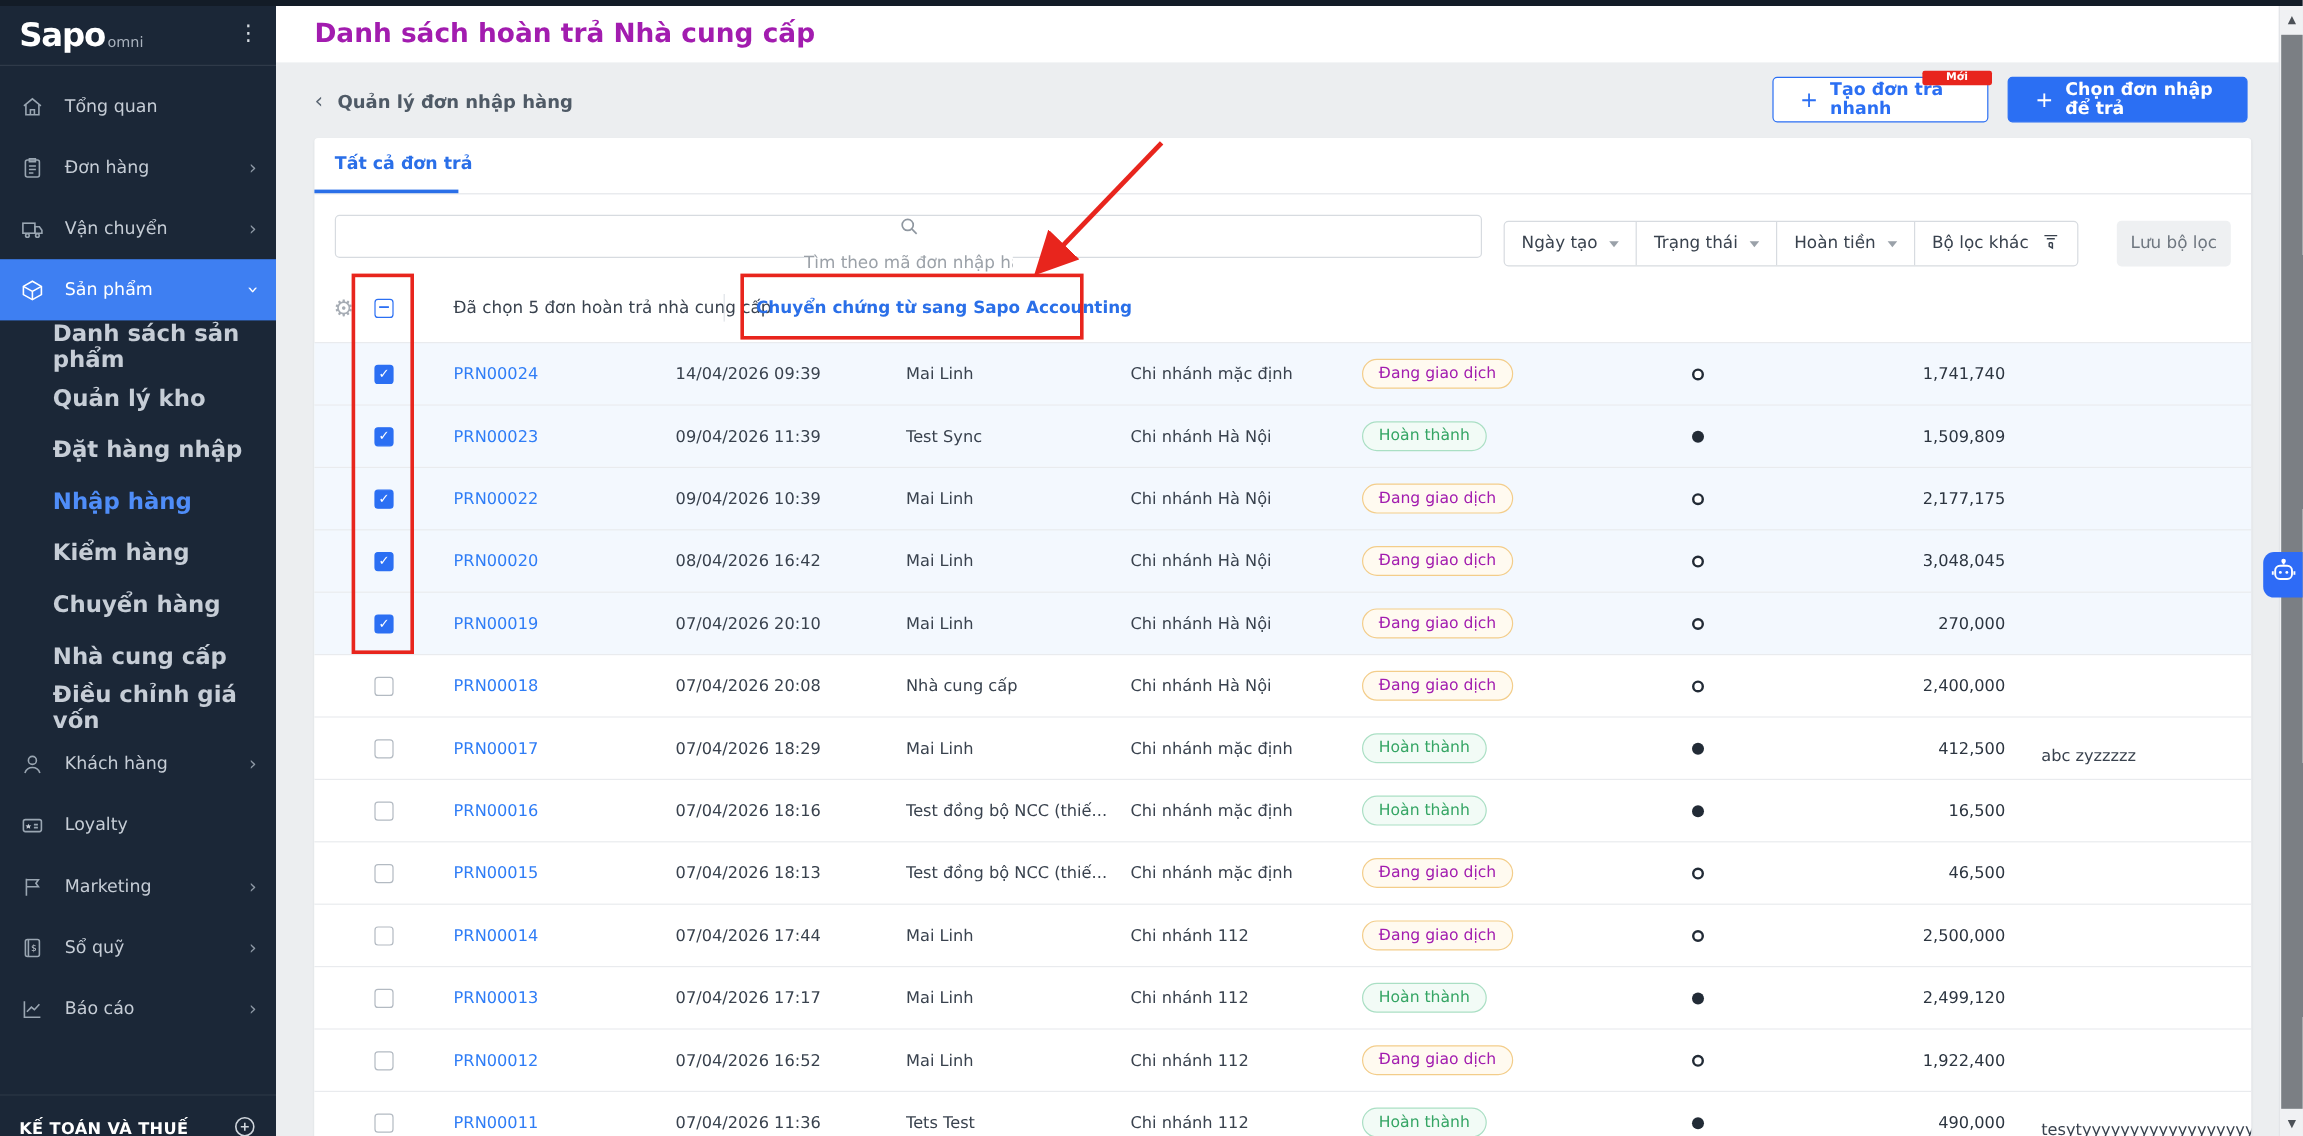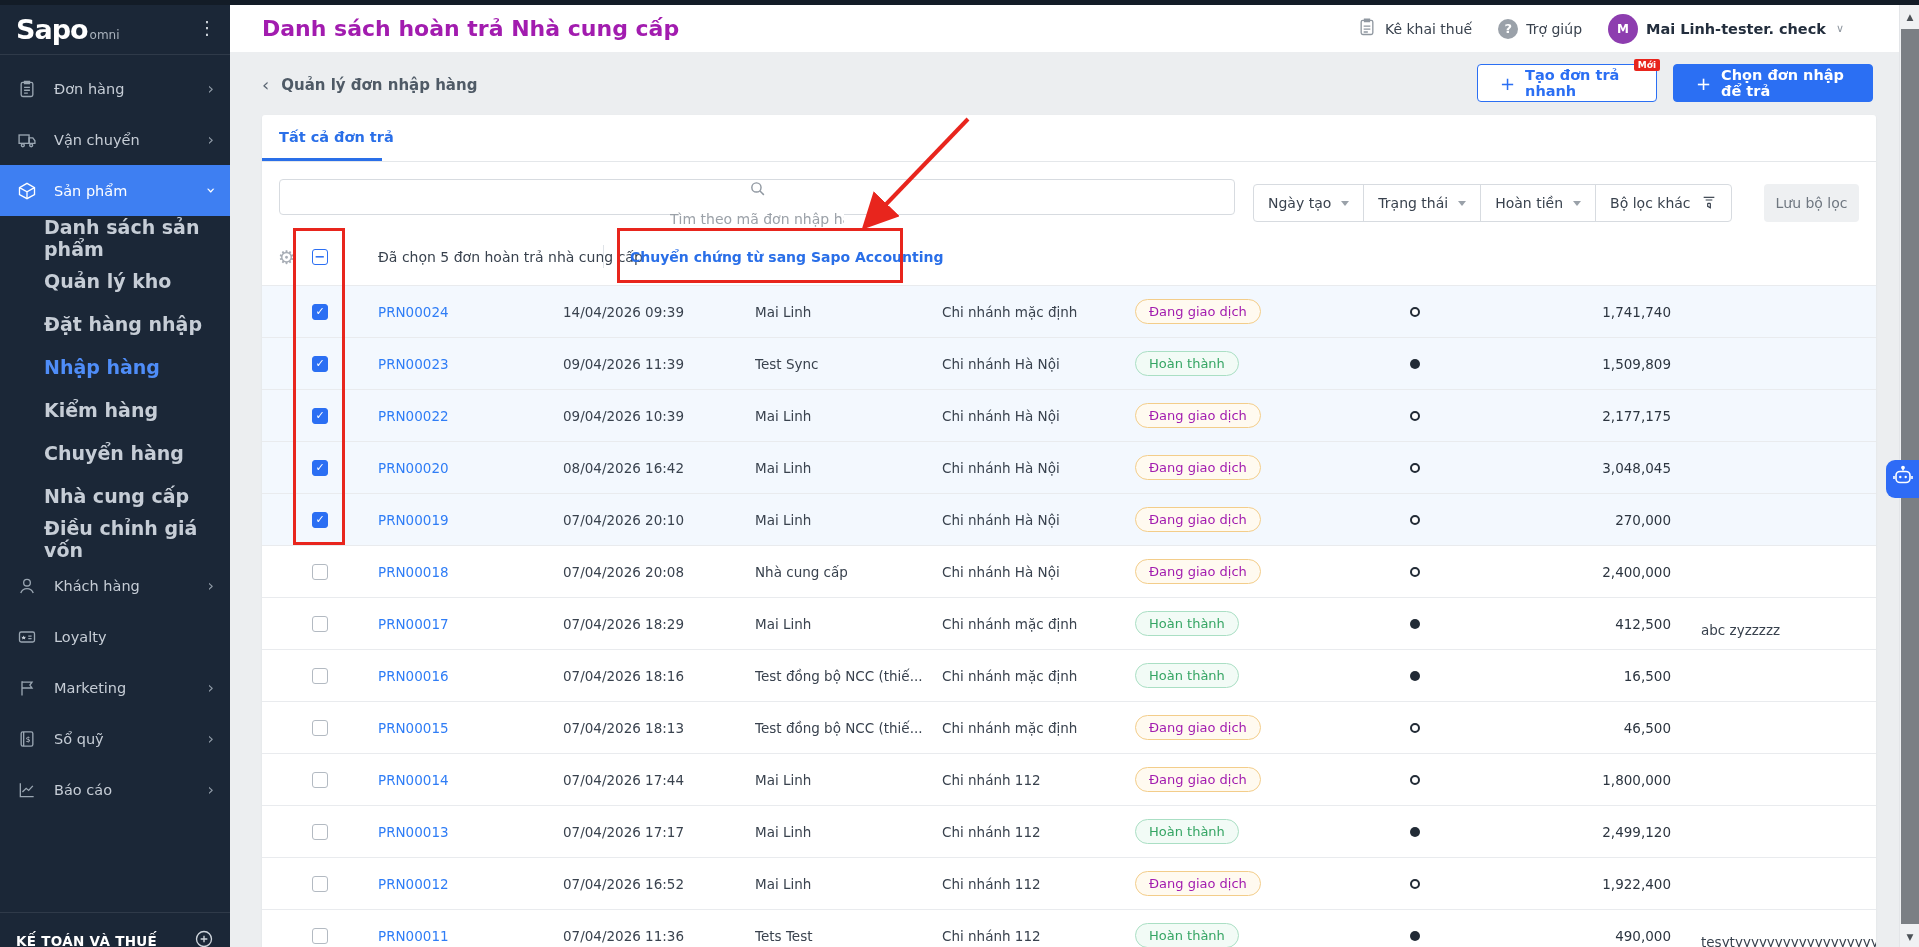--- a/index.html
+++ b/index.html
@@ -42,21 +42,21 @@
 
   
   #content { position:absolute; left:230px; top:52px; width:1669px; height:895px; background:#eceef0; }
   #breadcrumb { position:absolute; left:32px; top:22px; display:flex; align-items:center; gap:12px; color:#4f5a66; font-size:15px; font-weight:600; cursor:pointer; }
   #breadcrumb .bc-chev { font-size:18px; font-weight:400; color:#5b6673; }
   .top-btns { position:absolute; top:12px; right:26px; display:flex; gap:16px; }
   .btn { height:38px; border-radius:4px; display:flex; align-items:center; justify-content:center; font-size:14.5px; font-weight:600; cursor:pointer; padding:0 22px; position:relative; }
   .btn-outline { background:#fff; border:1px solid #2b6ff3; color:#2b6ff3; width:180px; }
   .btn-primary { background:#2b6ff3; border:1px solid #2b6ff3; color:#fff; width:200px; }
   .btn .plus { font-size:18px; font-weight:400; margin-right:10px; }
-  .new-badge { position:absolute; top:-6px; right:-4px; background:#e8251d; color:#fff; font-size:9px; font-weight:700; padding:1px 4px; border-radius:2px; }
+  .new-badge { position:absolute; top:-6px; right:-4px; background:#e8251d; color:#fff; font-size:9px; font-weight:700; padding:1px 20px; border-radius:2px; }
 
   
   #card { position:absolute; left:32px; top:63px; width:1614px; height:900px; background:#fff; border-radius:3px; box-shadow:0 1px 2px rgba(40,50,60,.08); }
   #tabs { position:absolute; left:0; top:0; width:100%; height:47px; border-bottom:1px solid #e4e7ea; }
   .tab { position:absolute; left:17px; top:14px; font-size:14.5px; font-weight:600; color:#2a6fe8; cursor:pointer; }
   .tab-underline { position:absolute; left:0; bottom:0; width:120px; height:3px; background:#2a6fe8; }
   #toolbar { position:absolute; left:0; top:47px; width:100%; height:66px; }
   #search-box { position:absolute; left:17px; top:17px; width:956px; height:36px; border:1px solid #d7dbe0; border-radius:4px; display:flex; align-items:center; padding:0 12px; gap:10px;flex-direction:column; }
   #search-box input { border:none; outline:none; flex:1; font-size:14px; color:#39424e; font-family:inherit; }
   #search-box input::placeholder { color:#9ba1a8; }
@@ -121,20 +121,30 @@
 <nav id="sidebar">
   <div class="logo-row">
     <span class="brand">Sapo</span>
     <span class="brand-suffix">omni</span>
     <span class="kebab">⋮</span>
   </div>
   <div id="side-menu">
       <div class="side-item">
         <span class="ic">
           <svg width="20" height="20" viewBox="0 0 24 24" fill="none" stroke-width="1.6">
+            <path d="M3.5 11 12 4l8.5 7"></path>
+            <path d="M5.5 9.8V20h13V9.8"></path>
+            <path d="M10 20v-5h4v5"></path>
+          </svg>
+        </span>
+        <span>Tổng quan</span>
+      </div>
+      <div class="side-item">
+        <span class="ic">
+          <svg width="20" height="20" viewBox="0 0 24 24" fill="none" stroke-width="1.6">
             <rect x="5" y="4" width="14" height="17" rx="2"></rect>
             <path d="M9 2.8h6v2.8H9z"></path>
             <path d="M8.5 10h7M8.5 13.5h7M8.5 17h4.5"></path>
           </svg>
         </span>
         <span>Đơn hàng</span>
         <span class="chev">›</span>
       </div>
       <div class="side-item">
         <span class="ic">
@@ -226,41 +236,20 @@
       <svg width="20" height="20" viewBox="0 0 24 24" fill="none" stroke-width="1.6">
           <circle cx="12" cy="12" r="9"></circle>
           <path d="M12 8v8M8 12h8"></path>
         </svg>
     </span>
   </div>
 </nav>
 
 <header id="header">
   <div id="page-title">Danh sách hoàn trả Nhà cung cấp</div>
-  <div id="header-right">
-    <div class="hdr-item">
-      <span>
-        <svg width="20" height="20" viewBox="0 0 24 24" fill="none" stroke="#8f97a0" stroke-width="1.6">
-            <rect x="5" y="4" width="14" height="17" rx="2"></rect>
-            <path d="M9 2.5h6v3H9z" fill="#8f97a0"></path>
-            <path d="M8 11h8M8 14.5h8M8 18h5"></path>
-          </svg>
-      </span>
-      <span>Kê khai thuế</span>
-    </div>
-    <div class="hdr-item">
-      <span class="q-circle">?</span>
-      <span>Trợ giúp</span>
-    </div>
-    <div class="hdr-item">
-      <span class="avatar">M</span>
-      <span class="user-name">Mai Linh-tester. check</span>
-      <span class="caret-sm">∨</span>
-    </div>
-  </div>
 </header>
 
 <main id="content">
   <div id="breadcrumb">
     <span class="bc-chev">‹</span>
     <span>Quản lý đơn nhập hàng</span>
   </div>
 
   <div class="top-btns">
     <div class="btn btn-outline">
@@ -463,21 +452,21 @@
             <span class="cb"></span>
           </div>
           <div class="c-code">PRN00014</div>
           <div class="c-date">07/04/2026 17:44</div>
           <div class="c-sup">Mai Linh</div>
           <div class="c-branch">Chi nhánh 112</div>
           <div class="c-status"><span class="pill pending">Đang giao dịch</span></div>
           <div class="c-dot">
             <span class="dot empty"></span>
           </div>
-          <div class="c-amount">1,800,000</div>
+          <div class="c-amount">2,500,000</div>
           <div class="c-note"></div>
         </div>
         <div class="trow">
           <div class="c-cb">
             <span class="cb"></span>
           </div>
           <div class="c-code">PRN00013</div>
           <div class="c-date">07/04/2026 17:17</div>
           <div class="c-sup">Mai Linh</div>
           <div class="c-branch">Chi nhánh 112</div>

